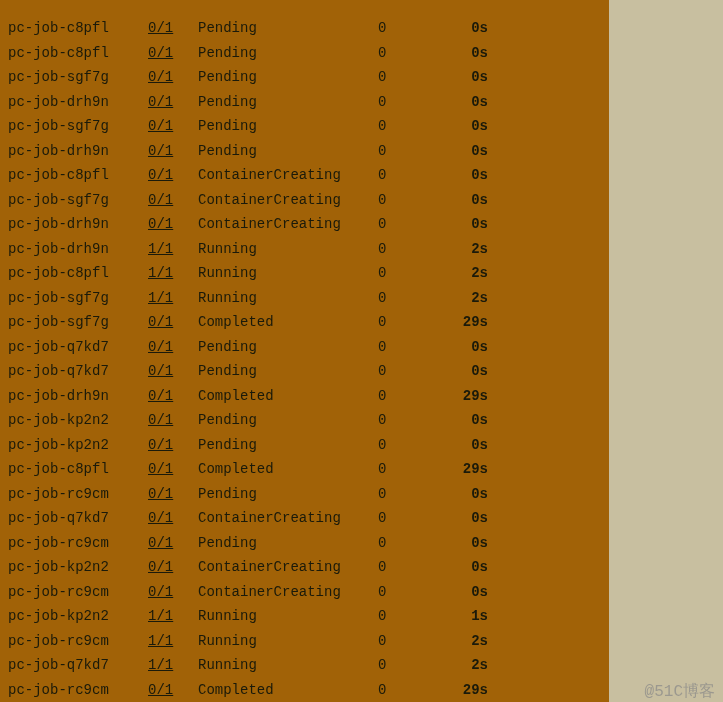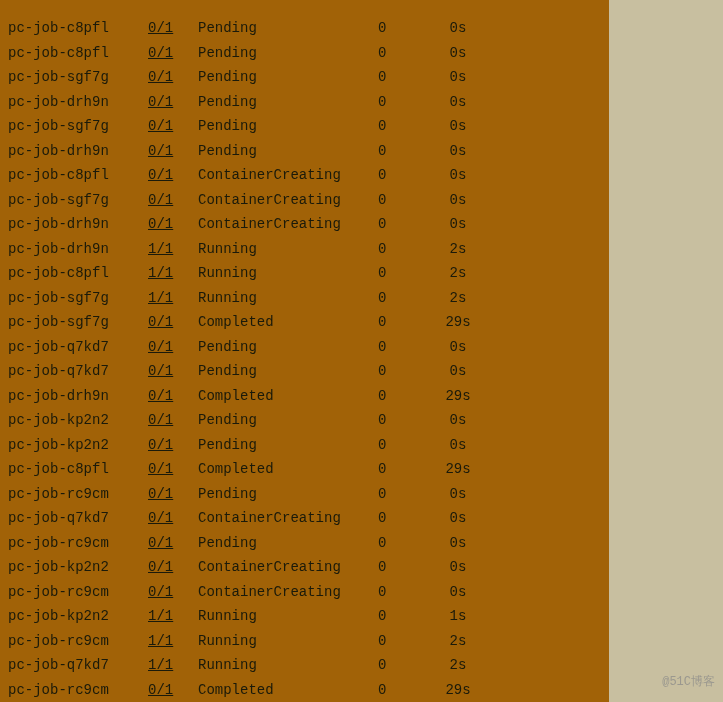--- a/index.html
+++ b/index.html
@@ -41,27 +41,28 @@
       width: 180px;
       min-width: 180px;
     }
     .col-restarts {
       width: 50px;
       min-width: 50px;
     }
     .col-age {
       width: 60px;
       min-width: 60px;
-      text-align: center;
+      text-align: right;
+      font-weight: bold;
     }
     .watermark {
       position: fixed;
-      bottom: 12px;
+      bottom: 0;
       right: 8px;
-      font-size: 12px;
+      font-size: 16px;
       color: #888;
       opacity: 0.7;
     }
   </style>
 </head>
 <body>
 
 <div class="terminal">
 <div class="row">
     <span class="col-name">pc-job-c8pfl</span>

